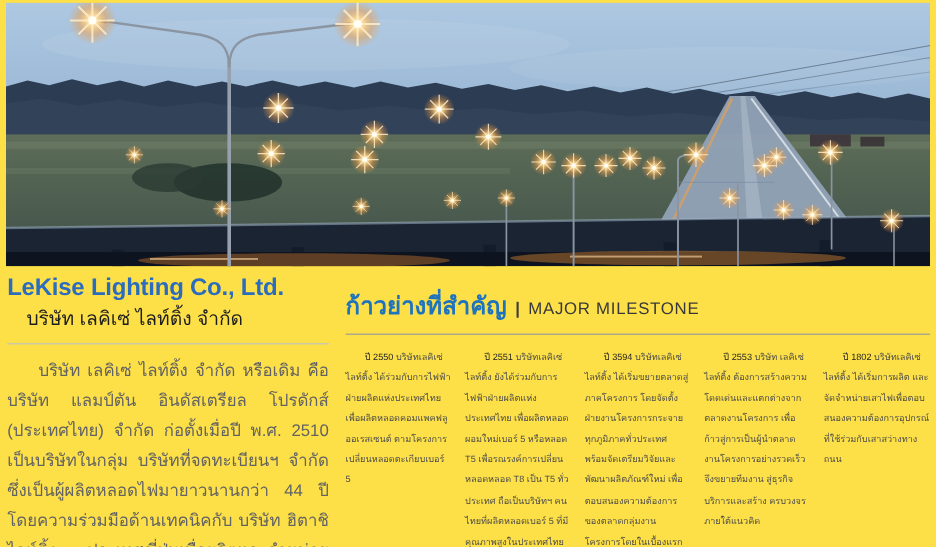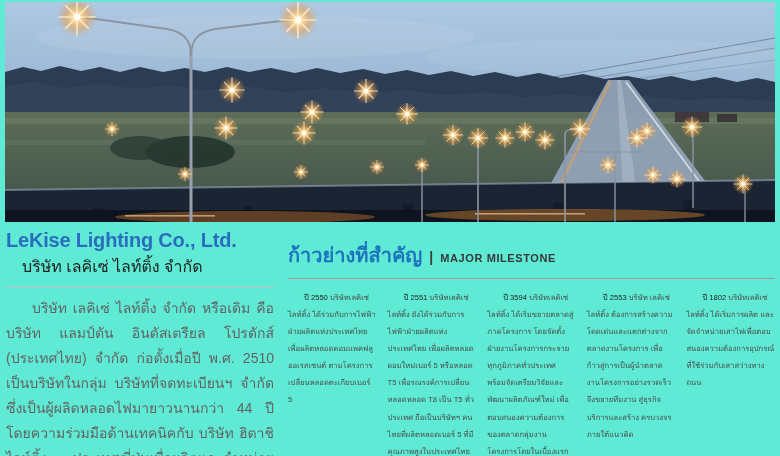--- a/index.html
+++ b/index.html
@@ -1,34 +1,34 @@
 <!DOCTYPE html>
 <html><head>
 <meta charset="utf-8">
 <style>
   html,body{margin:0;padding:0;background:#ffffff;}
   .page{
-    position:relative;width:780px;height:456px;background:#5eead4;
+    position:relative;width:780px;height:456px;background:#fde047;
     overflow:hidden;font-family:"Liberation Sans","DejaVu Sans",sans-serif;
   }
   
   .hero{position:absolute;left:5px;top:2px;width:770px;height:220px;overflow:hidden;}
   .hero svg{display:block;width:100%;height:100%;}
   
   .company{position:absolute;left:6px;top:229px;width:268px;}
   .company h1{margin:0;font-size:20px;line-height:1.15;font-weight:bold;color:#2b6cbe;letter-spacing:-0.2px;}
   .company h2{margin:5px 0 0 16px;font-size:16px;line-height:1.2;font-weight:normal;color:#1e1e1e;}
   .divider{border:0;border-top:1px solid #c4c4c4;height:0;margin:10px 0 0 0;}
   .about{margin:9px 0 0 0;font-size:14px;line-height:1.78;color:#636363;text-align:justify;text-indent:26px;}
   
   .milestones{position:absolute;left:288px;top:239px;width:487px;}
   .ms-header{display:flex;align-items:baseline;gap:7px;}
   .ms-title-th{font-size:20px;font-weight:bold;color:#1e73be;}
   .ms-sep{font-size:14px;font-weight:bold;color:#3d3d3d;}
-  .ms-title-en{font-size:11px;font-weight:bold;color:#383838;letter-spacing:0.6px;}
+  .ms-title-en{font-size:14px;font-weight:normal;color:#383838;letter-spacing:0.6px;}
   .ms-divider{border:0;border-top:1px solid #9c9c9c;height:0;margin:7px 0 0 0;}
   .ms-grid{display:grid;grid-template-columns:repeat(5,1fr);gap:11px;margin-top:10px;}
   .ms-item{font-size:7.6px;line-height:2.25;color:#4a4a4a;text-align:left;}
   .ms-year{font-weight:normal;color:#1f1f1f;margin-left:16px;}
 </style>
 </head>
 <body>
 
 <div class="page">
 

